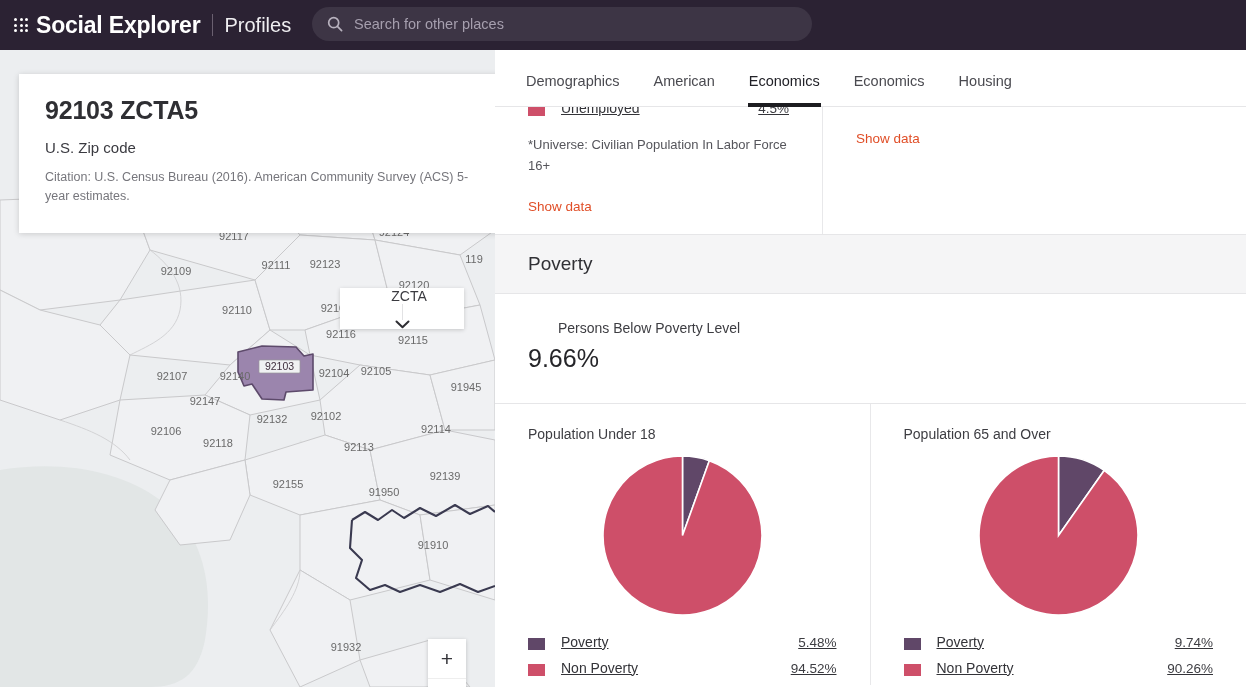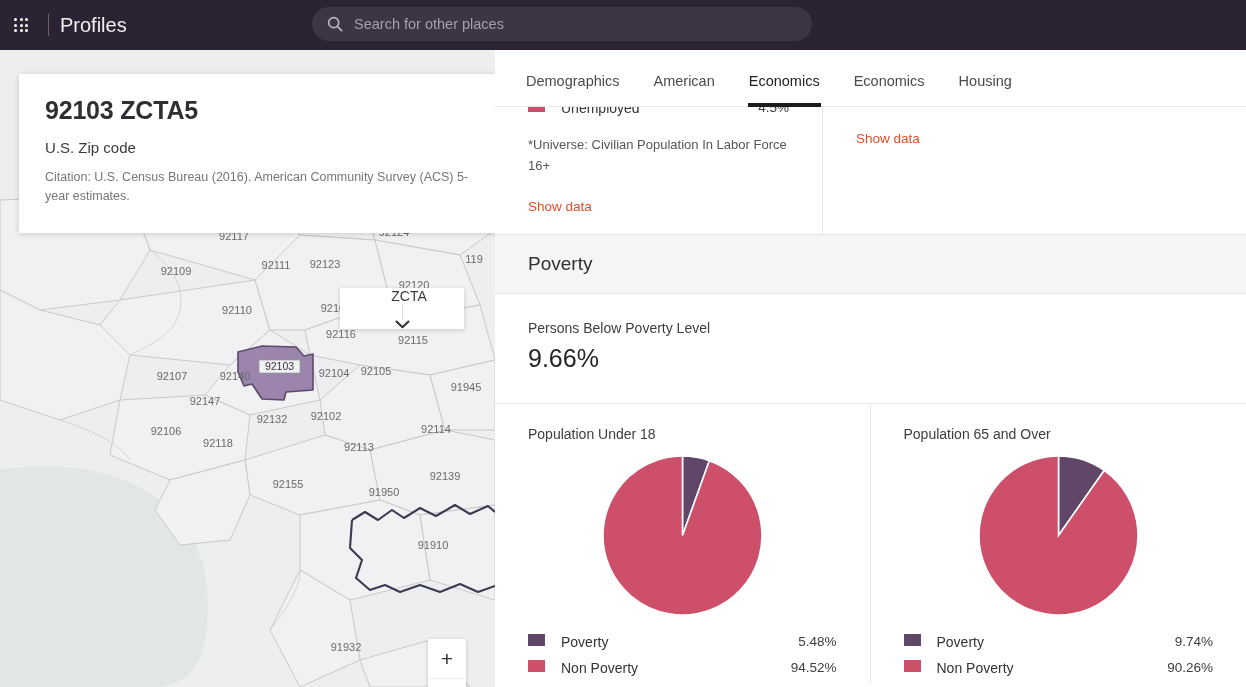--- a/index.html
+++ b/index.html
@@ -128,22 +128,22 @@
 
   .two-col { display: flex; }
   .col {
     width: 328px; padding: 0 33px;
     border-right: 1px solid #e8e8ea;
   }
   .col:last-child { border-right: none; }
   .col-wide { width: 423px; }
 
   .legend-row {
-    display: flex; align-items: flex-start;
-    padding: 5px 0; font-size: 14px; color: #333338;
+    display: flex; align-items: flex-end;
+    padding: 5px 0; font-size: 14px; color: #333338; text-decoration: underline;
   }
   .swatch { width: 17px; height: 12px; flex: none; margin-right: 16px; }
   .legend-name { flex: 1; }
   .legend-val { color: #3d3d42; font-size: 13.5px; }
 
   .universe {
     font-size: 13px; color: #55555b;
     line-height: 1.6; margin-top: 14px;
   }
   .show-data {
@@ -153,21 +153,21 @@
 
   .section-band {
     background: #f5f5f6;
     border-top: 1px solid #e6e6e8;
     border-bottom: 1px solid #e6e6e8;
     padding: 18px 33px;
   }
   .section-title { font-size: 19px; color: #303035; }
 
   .stat-block { padding: 26px 33px 30px 33px; }
-  .stat-label { font-size: 14px; color: #3d3d42; margin-bottom: 8px; }
+  .stat-label { font-size: 14px; color: #3d3d42; margin-bottom: 8px; margin-left: 30px; }
   .stat-value { font-size: 25px; color: #252529; }
 
   .chart-area {
     display: flex;
     border-top: 1px solid #e6e6e8;
   }
   .chart-col {
     width: 375.5px; padding: 22px 33px 0 33px;
     border-right: 1px solid #e8e8ea;
   }
@@ -185,20 +185,21 @@
       <i></i>
         <i></i>
         <i></i>
         <i></i>
         <i></i>
         <i></i>
         <i></i>
         <i></i>
         <i></i>
     </span>
+    <span class="logo-text">Social Explorer</span>
     <span class="logo-sep"></span>
     <span class="logo-sub">Profiles</span>
   </div>
 
   <div class="search-box">
     <span class="search-icon">
       <svg width="16" height="16" viewBox="0 0 16 16">
         <circle cx="6.7" cy="6.7" r="5" fill="none" stroke="#b8b2be" stroke-width="1.7"></circle>
         <line x1="10.4" y1="10.4" x2="14.6" y2="14.6" stroke="#b8b2be" stroke-width="1.7" stroke-linecap="round"></line>
       </svg>

